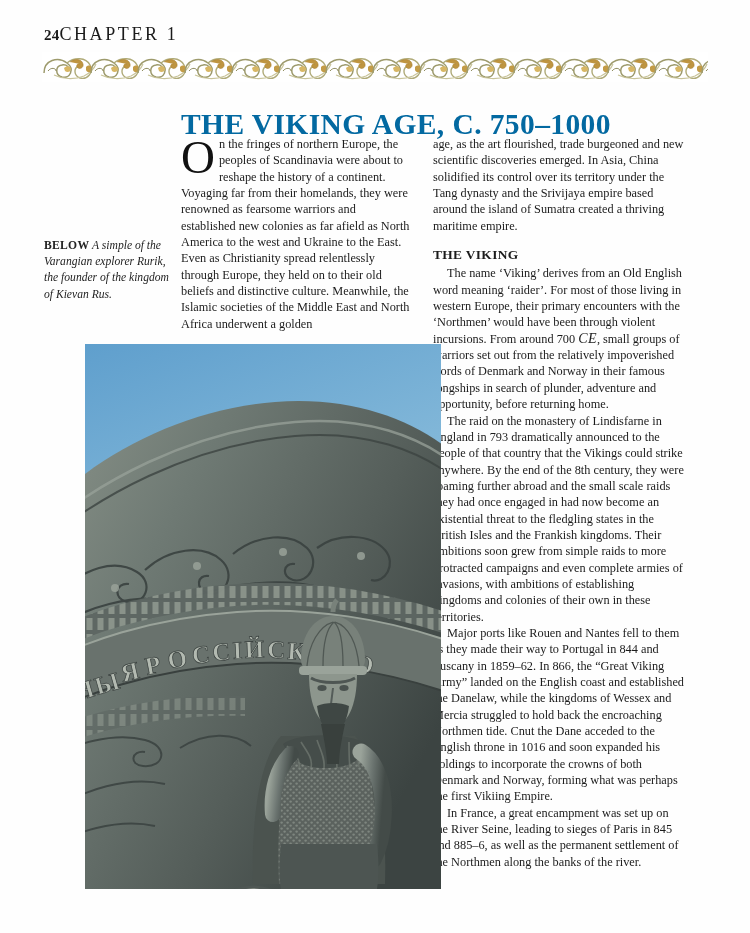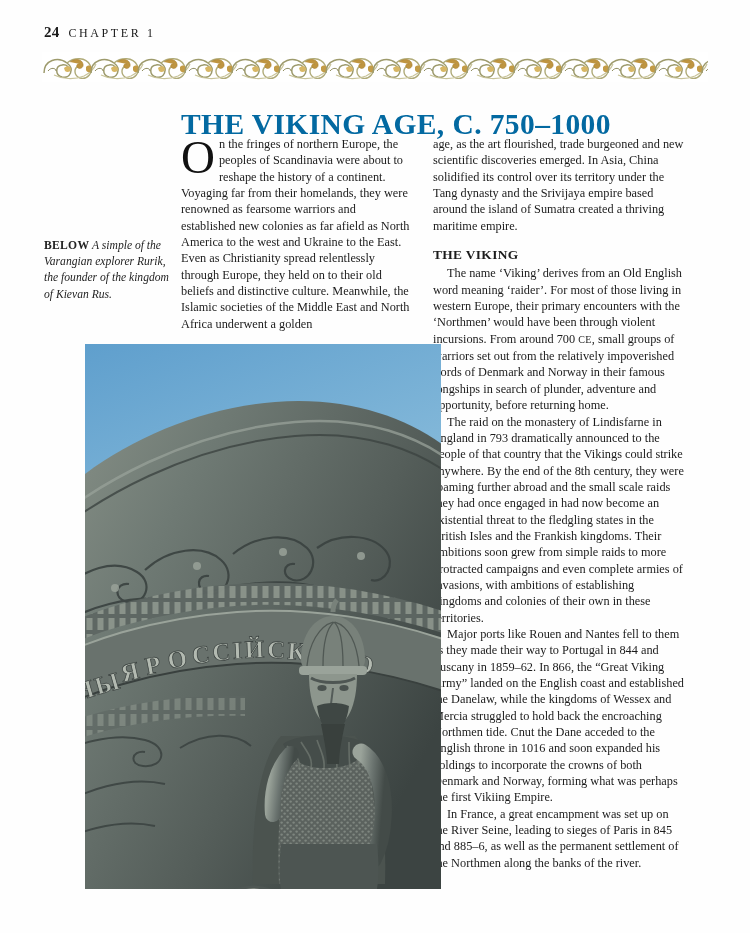--- a/index.html
+++ b/index.html
@@ -12,27 +12,27 @@
     overflow:hidden;
   }
   .page {
     position:absolute; left:0; top:0; width:750px; height:933px;
     background:#fefefe;
   }
 
   
   .runhead {
     position:absolute; left:44px; top:24px;
-    display:flex; align-items:baseline; gap:9px;
+    display:flex; align-items:baseline; 
   }
   .runhead .folio {
     font-weight:bold; font-size:15px; letter-spacing:0.2px;
   }
   .runhead .chaplabel {
-    font-size:12px; letter-spacing:2.6px;
+    font-size:18px; letter-spacing:2.6px;
   }
 
   
   .vine {
     position:absolute; left:42px; top:52px;
     width:666px; height:30px;
     overflow:hidden;
   }
   .vine svg { display:block; }
 
@@ -68,21 +68,21 @@
     font-weight:normal;
     color:#111;
   }
 
   .subhead {
     font-size:13.4px; font-weight:bold;
     letter-spacing:0.35px;
     margin:13px 0 2px 0 !important;
     text-indent:0 !important;
   }
-  .sc { font-size:10px; letter-spacing:0.4px; }
+  .sc { font-size:14px; letter-spacing:0.4px;font-style:italic; }
 
   
   .caption {
     position:absolute; left:44px; top:238px; width:126px;
     font-size:11.6px; line-height:16.2px;
     font-style:italic; color:#232323;
   }
   .caption b { font-style:normal; font-weight:bold; letter-spacing:0.3px;text-align:right; }
 
   

